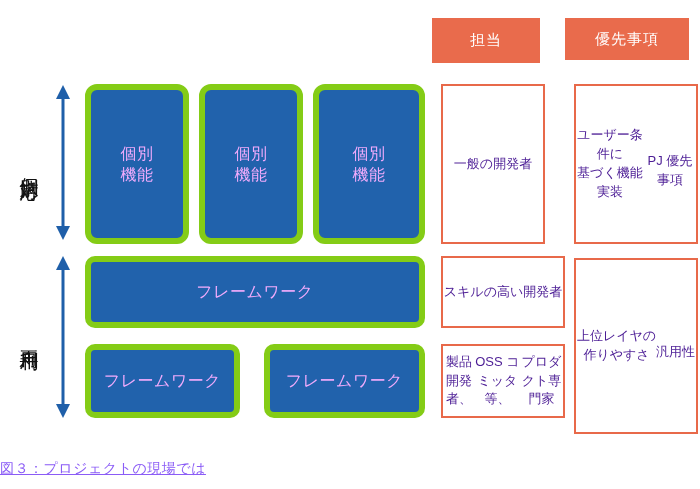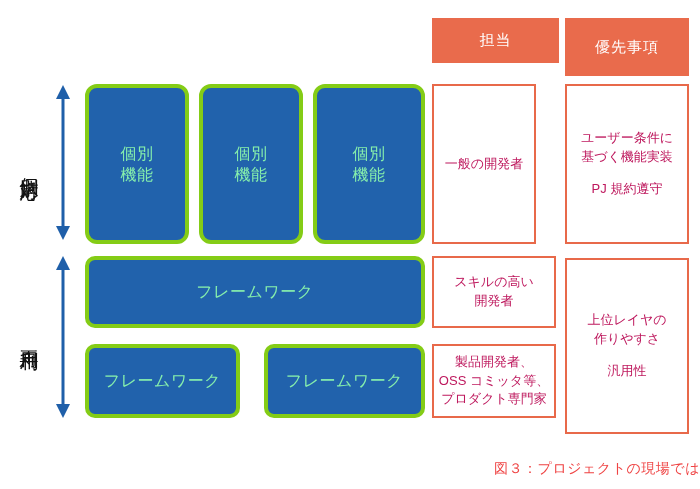--- a/index.html
+++ b/index.html
@@ -18,23 +18,23 @@
     background: #ffffff;
     overflow: hidden;
   }
 
   
   .abs { position: absolute; box-sizing: border-box; }
 
   
   .blue-box {
     background: #2162AC;
-    border: 4px solid #84cc16;
+    border: 6px solid #84cc16;
     border-radius: 10px;
-    color: #86efac;
+    color: #f0abfc;
     display: flex;
     align-items: center;
     justify-content: center;
     text-align: right;
     line-height: 1.32;
     font-size: 16px;
     letter-spacing: 0.5px;
   }
   .blue-box.tall { border-radius: 12px; }
 
@@ -47,28 +47,28 @@
     align-items: center;
     justify-content: center;
     font-size: 15px;
     letter-spacing: 1px;
   }
 
   
   .orange-cell {
     background: #ffffff;
     border: 2px solid #E8694A;
-    color: #be185d;
+    color: #4c1d95;
     display: flex;
-    flex-direction: column;
     align-items: center;
     justify-content: center;
     text-align: center;
     font-size: 13px;
     line-height: 1.45;
+    margin-left: 9px;
   }
   .orange-cell .para { margin: 0; }
   .orange-cell .para + .para { margin-top: 13px; }
 
   
   .side-label {
     writing-mode: vertical-rl;
     text-orientation: upright;
     font-size: 19px;
     font-weight: 400;
@@ -79,36 +79,37 @@
     justify-content: center;
     white-space: nowrap;
   }
 
   
   .arrow-wrap { display: block; }
 
   
   .caption {
     width: 100%;
-    text-align: right;
+    text-align: left;
     font-size: 14px;
-    color: #ef4444;
+    color: #8b5cf6;
     letter-spacing: 0.5px;
+    text-decoration: underline;
   }
 </style>
 </head>
 <body>
 
 <div id="canvas">
 
-  <div class="abs orange-header" style="left:432px; top:18px; width:127px; height:45px;">
+  <div class="abs orange-header" style="left:432px; top:18px; width:108px; height:45px;">
     <span>担当</span>
   </div>
 
-  <div class="abs orange-header" style="left:565px; top:18px; width:124px; height:58px;">
+  <div class="abs orange-header" style="left:565px; top:18px; width:124px; height:42px;">
     <span>優先事項</span>
   </div>
 
   <div class="abs side-label" style="left:12px; top:100px; width:34px; height:130px;">
     <span>個別対応</span>
   </div>
 
   <div class="abs arrow-wrap" style="left:52px; top:85px; width:22px; height:155px;">
     <svg width="22" height="155" viewBox="0 0 22 155">
       <line x1="11" y1="12" x2="11" y2="143" stroke="#1F5FA9" stroke-width="3"></line>
@@ -138,21 +139,21 @@
     </div>
   </div>
 
   <div class="abs orange-cell" style="left:432px; top:84px; width:104px; height:160px;">
     <div class="para">一般の開発者</div>
   </div>
 
   <div class="abs orange-cell" style="left:565px; top:84px; width:124px; height:160px;">
     <div class="para" style="white-space:pre-line;">ユーザー条件に
 基づく機能実装</div>
-    <div class="para" style="white-space:pre-line;">PJ 規約遵守</div>
+    <div class="para" style="white-space:pre-line;">PJ 優先事項</div>
   </div>
 
   <div class="abs side-label" style="left:12px; top:286px; width:34px; height:100px;">
     <span>再利用</span>
   </div>
 
   <div class="abs arrow-wrap" style="left:52px; top:256px; width:22px; height:162px;">
     <svg width="22" height="162" viewBox="0 0 22 162">
       <line x1="11" y1="12" x2="11" y2="150" stroke="#1F5FA9" stroke-width="3"></line>
       <polygon points="11,0 18,14 4,14" fill="#1F5FA9"></polygon>

